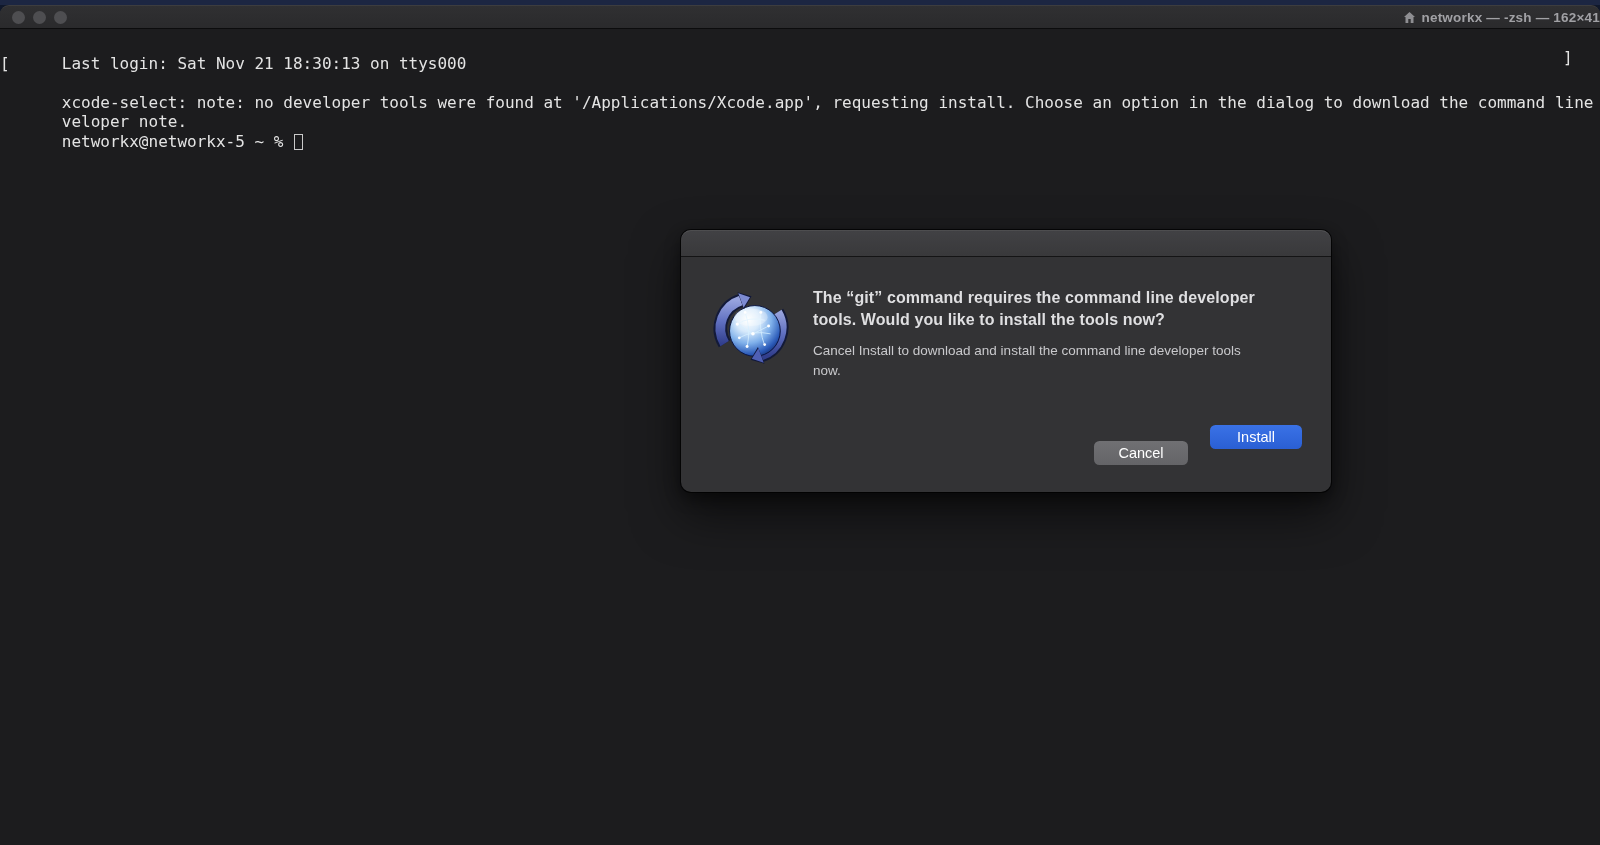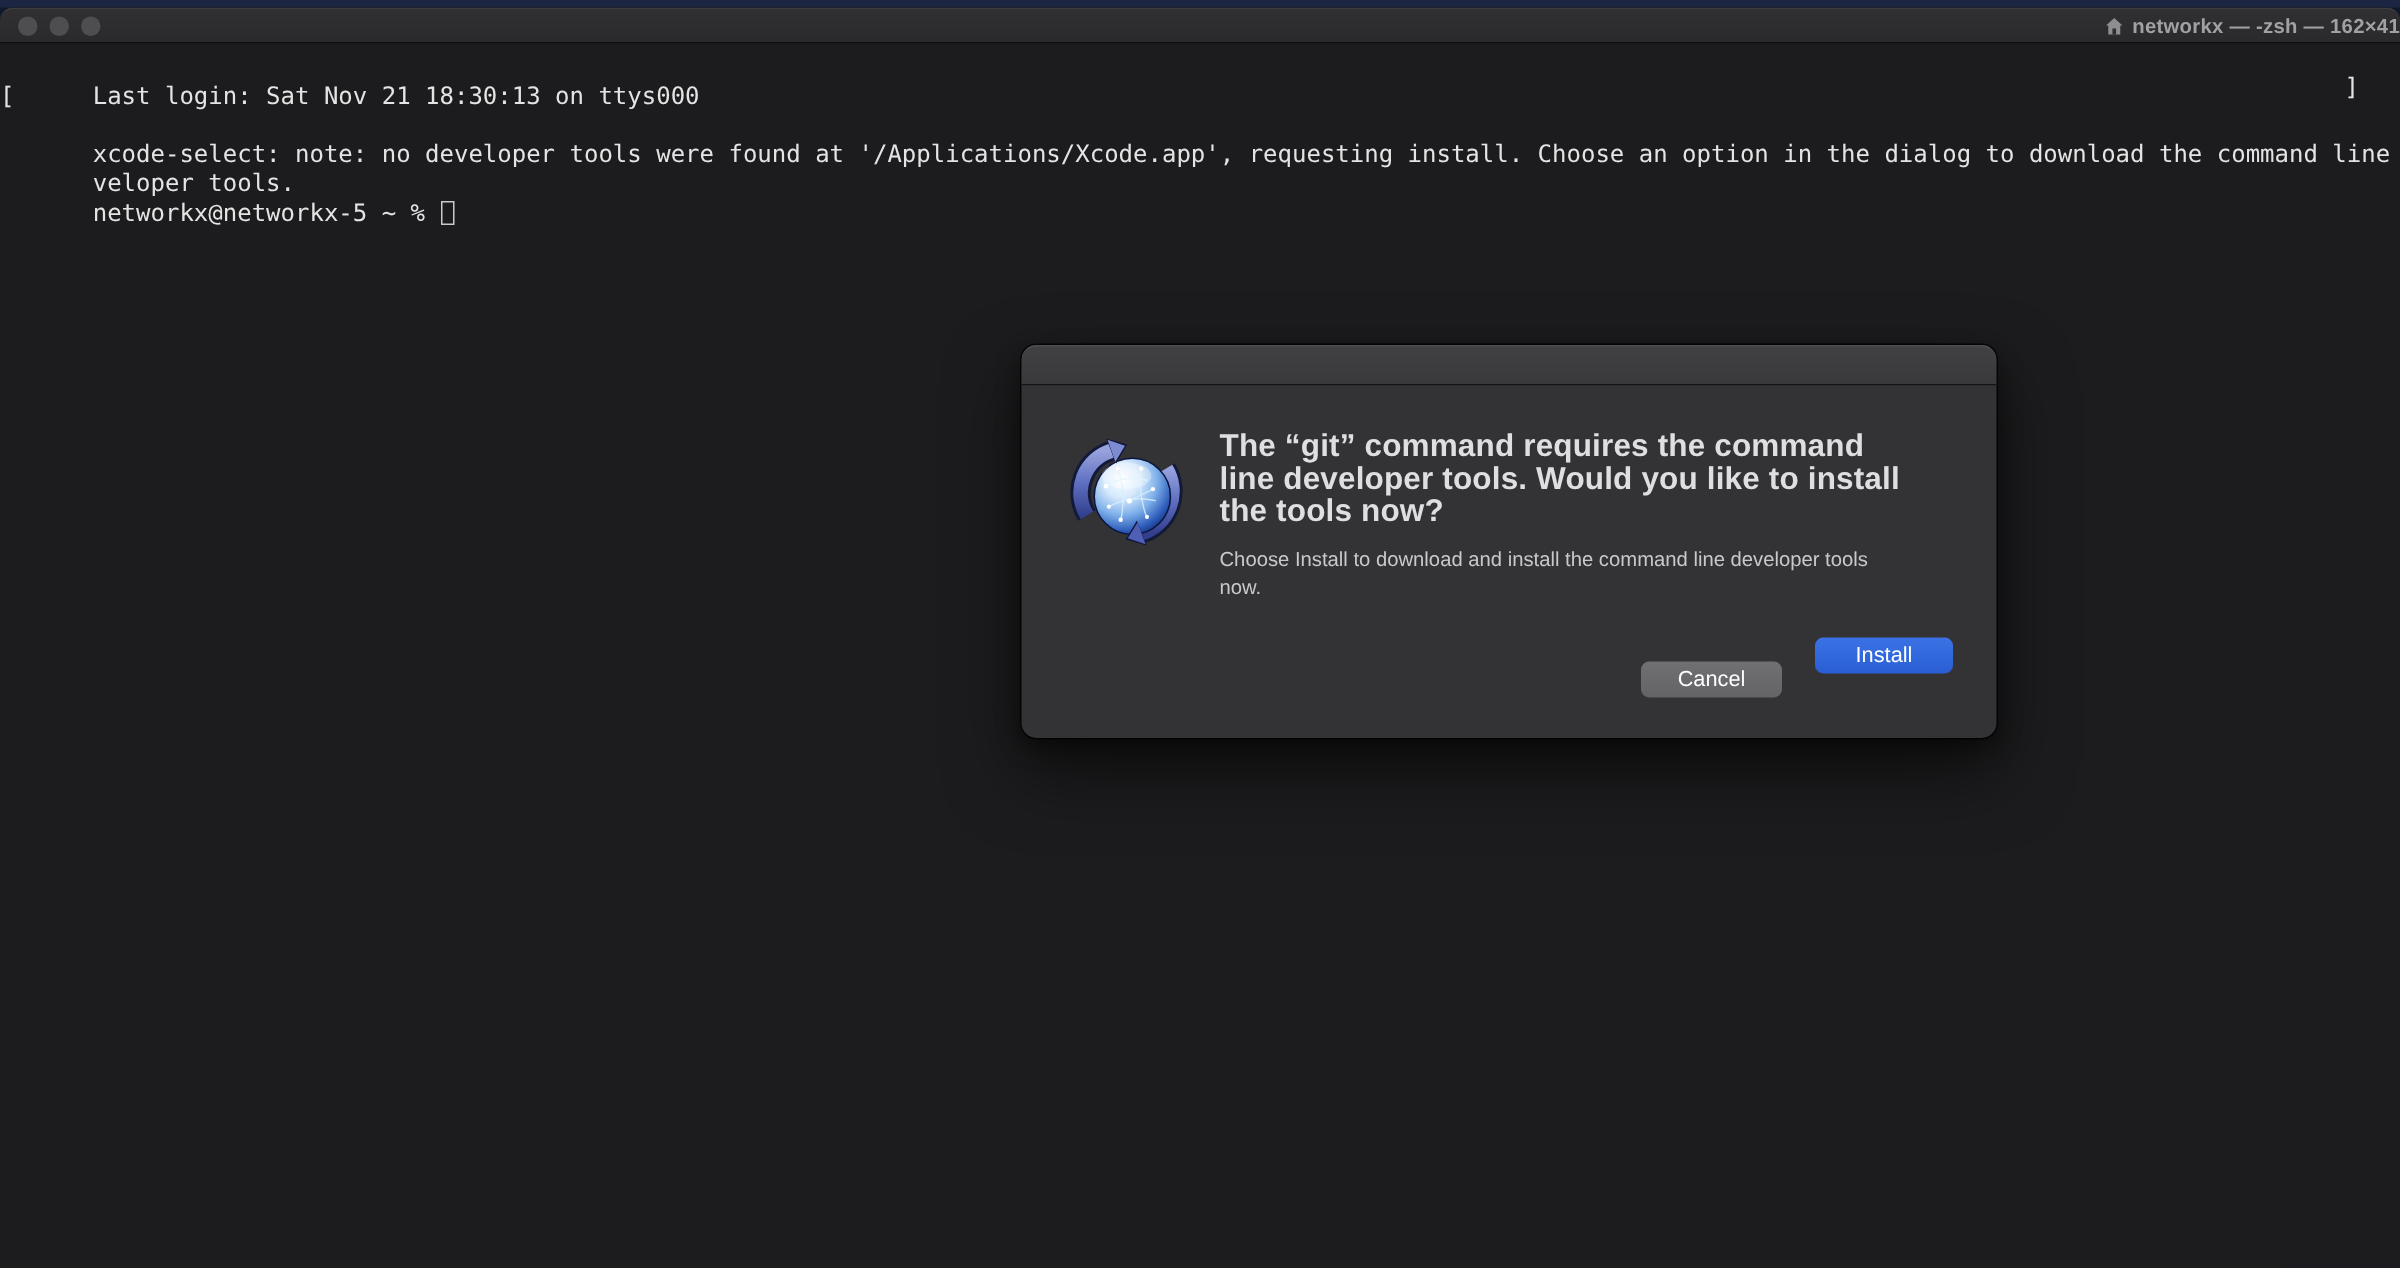--- a/index.html
+++ b/index.html
@@ -49,21 +49,21 @@
   .dialog-titlebar {
     height:27px; border-radius:10px 10px 0 0;
     background:linear-gradient(#414144, #39393b);
     border-top:1px solid rgba(255,255,255,0.10);
     border-bottom:1px solid #141415;
   }
   .dialog-body { display:flex; padding:30px 30px 0 29px; }
   .dialog-icon { width:82px; height:82px; flex:0 0 82px; }
   .dialog-texts { margin-left:21px; padding-top:0px; }
   .dialog-title {
-    width:462px; color:#dfdfe1; font-size:21px; font-weight:700; line-height:21.5px;
+    width:462px; color:#dfdfe1; font-size:16px; font-weight:700; line-height:21.5px;
     letter-spacing:0.1px;
   }
   .dialog-message {
     margin-top:11px; max-width:442px; color:#c9c9cc; font-size:13.5px; line-height:19.5px;
   }
   .dialog-buttons {
     position:absolute; right:29px; bottom:27px; display:flex; gap:22px;
   }
   .btn {
     height:24px; border:none; border-radius:5.5px; color:#ffffff;
@@ -101,21 +101,21 @@
       <span>Last login: Sat Nov 21 18:30:13 on ttys000</span>
     </div>
     <div class="term-line">
       <span class="mark-left">[</span>
       <span class="mark-right">]</span>
     </div>
     <div class="term-line">
       <span>xcode-select: note: no developer tools were found at '/Applications/Xcode.app', requesting install. Choose an option in the dialog to download the command line de</span>
     </div>
     <div class="term-line">
-      <span>veloper tools.</span>
+      <span>veloper note.</span>
     </div>
     <div class="term-line">
       <span>networkx@networkx-5 ~ % </span><span class="cursor-box"></span>
     </div>
   </div>
 </div>
 
 <div class="dialog">
   <div class="dialog-titlebar"></div>
   <div class="dialog-body">
@@ -162,20 +162,20 @@
         <ellipse cx="42" cy="31" rx="17" ry="9" fill="rgba(255,255,255,0.30)"></ellipse>
 
         <polygon points="42.5,9.5 34.9,22.5 28.2,5.5" fill="#10173a"></polygon>
         <polygon points="41,10.4 34.4,21.3 29,6.3" fill="#7d8bd2"></polygon>
         <polygon points="41.5,74.5 49.1,61.5 55.8,78.5" fill="#10173a"></polygon>
         <polygon points="42.9,73.6 49.6,62.7 55,77.7" fill="#4f5fb5"></polygon>
       </svg>
     </div>
     <div class="dialog-texts">
       <div class="dialog-title">The “git” command requires the command line developer tools. Would you like to install the tools now?</div>
-      <div class="dialog-message">Choose Install to download and install the command line developer tools now.</div>
+      <div class="dialog-message">Cancel Install to download and install the command line developer tools now.</div>
     </div>
   </div>
   <div class="dialog-buttons">
     <button class="btn btn-cancel">Cancel</button>
     <button class="btn btn-install">Install</button>
   </div>
 </div>
 
 </body></html>

